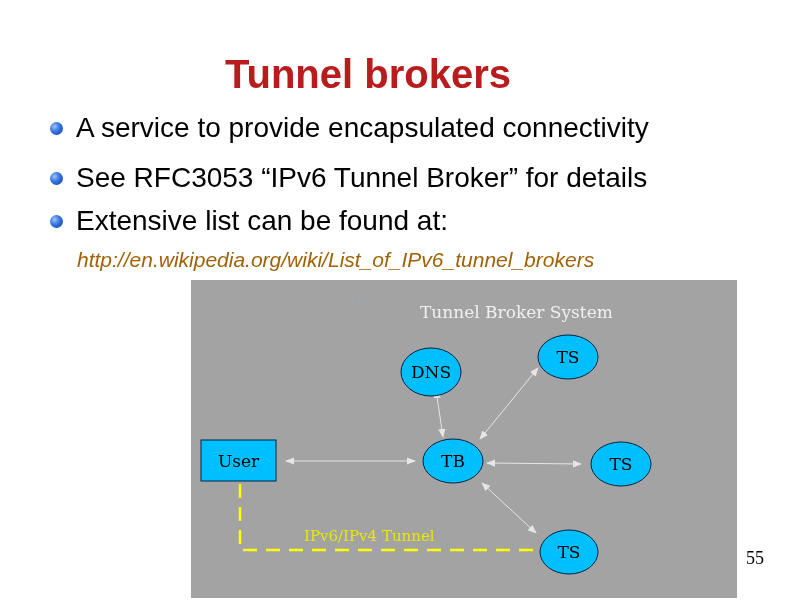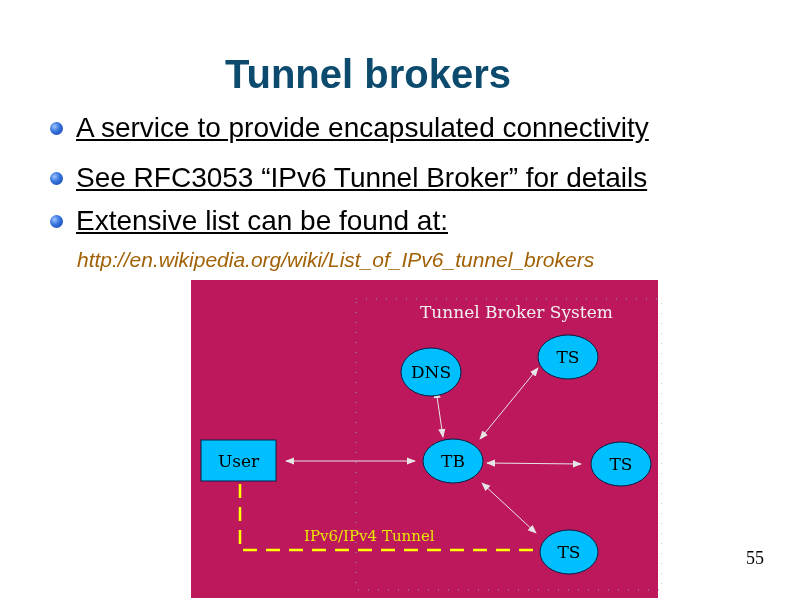--- a/index.html
+++ b/index.html
@@ -1,23 +1,23 @@
 <!DOCTYPE html>
 <html><head>
   <meta charset="utf-8">
   <style>
     html, body { margin: 0; padding: 0; }
     body { width: 800px; height: 600px; background: #ffffff; position: relative; overflow: hidden; font-family: "Liberation Sans", sans-serif; }
-    .title { position: absolute; left: 0; width: 736px; top: 50px; text-align: center; font-family: "Liberation Sans", sans-serif; font-weight: bold; font-size: 40px; color: #0c4a6e; line-height: 48px; }
+    .title { position: absolute; left: 0; width: 736px; top: 50px; text-align: center; font-family: "Liberation Sans", sans-serif; font-weight: bold; font-size: 40px; color: #b91c1c; line-height: 48px; }
     .bullet-row { position: absolute; left: 50px; display: flex; align-items: center; }
     .bullet { width: 13px; height: 13px; border-radius: 50%; background: radial-gradient(circle at 35% 35%, #9fc3ff 0%, #3a78e0 40%, #0a3aa8 100%); margin-right: 13px; flex: 0 0 auto; }
-    .bullet-text { font-family: "Liberation Sans", sans-serif; font-size: 28px; color: #000000; line-height: 34px; white-space: nowrap; text-decoration: underline; }
+    .bullet-text { font-family: "Liberation Sans", sans-serif; font-size: 28px; color: #000000; line-height: 34px; white-space: nowrap; }
     .link { position: absolute; left: 77px; top: 248px; font-family: "Liberation Sans", sans-serif; font-style: italic; font-size: 21px; color: #a16207; white-space: nowrap; text-decoration: none; }
     .page-number { position: absolute; left: 746px; top: 548px; font-family: "Liberation Serif", serif; font-size: 18px; color: #000000; }
-    .diagram { position: absolute; left: 191px; top: 280px; width: 467px; height: 318px; background: #be185d; }
+    .diagram { position: absolute; left: 191px; top: 280px; width: 546px; height: 318px; background: #a3a3a3; }
     .diagram svg { position: absolute; left: 0; top: 0; }
     .svg-text { font-family: "DejaVu Serif", serif; }
   </style>
 </head>
 <body>
 
 <div class="title">Tunnel brokers</div>
 
 <div class="bullet-row" style="top:111px;">
   <span class="bullet"></span>

